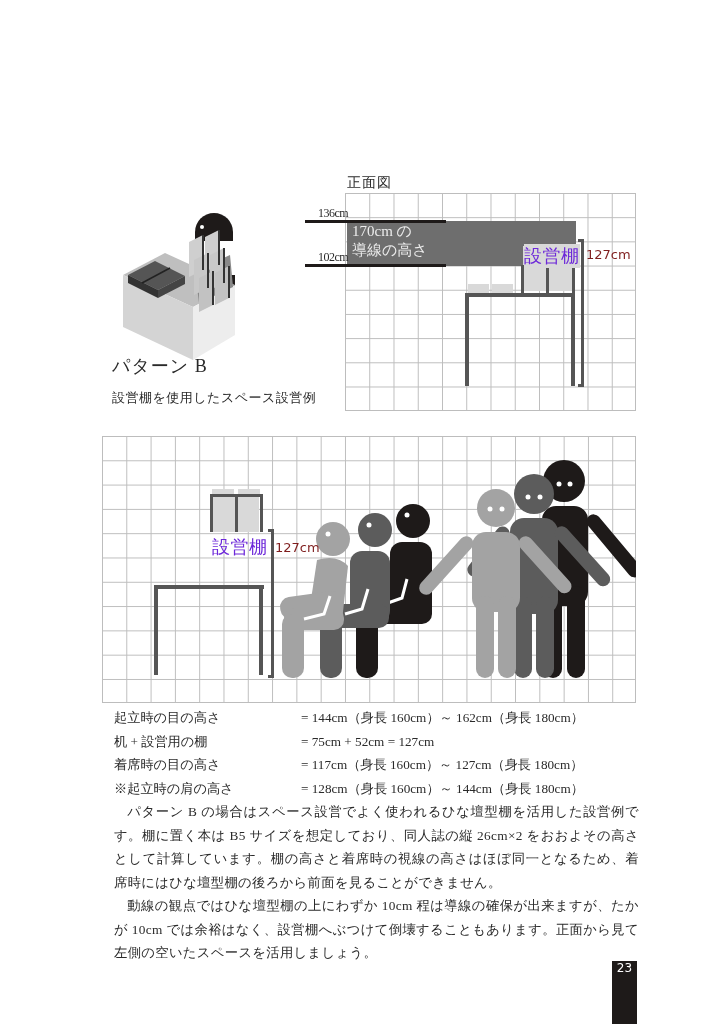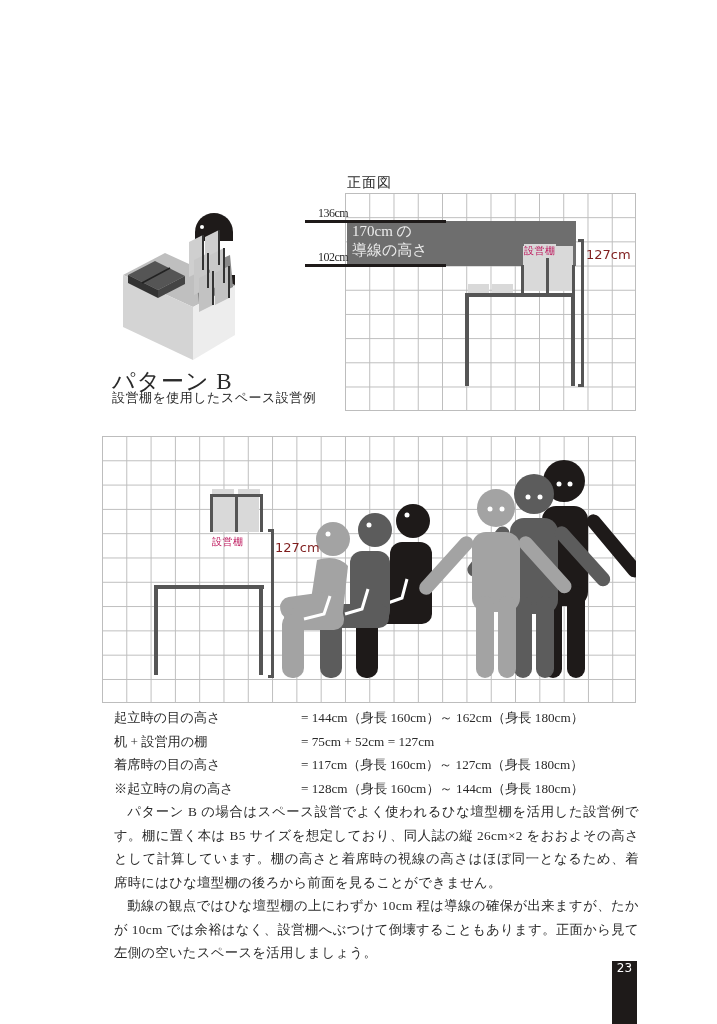--- a/index.html
+++ b/index.html
@@ -30,24 +30,24 @@
   }
 
   .front-title { left: 347px; top: 174px; font-size: 14px; letter-spacing: 1px; }
   .height-label { font-size: 12px; letter-spacing: -0.5px; margin-left: 12px; }
   .hline { height: 3px; background: #1e1a19; }
 
   .flow-band { left: 347px; top: 221px; width: 229px; height: 45px; background: #6e6e6e; }
   .flow-text { left: 352px; top: 222px; color: #ededed; font-size: 15px; line-height: 19px; }
   .flow-text div { white-space: nowrap; }
 
-  .shelf-label { font-size: 10px; color: #be185d; background: transparent; white-space: nowrap; letter-spacing: 0.5px; }
+  .shelf-label { font-size: 18px; color: #6d28d9; background: transparent; white-space: nowrap; letter-spacing: 0.5px; }
   .measure-label { font-size: 13px; color: #7f1d1d; }
 
-  .pattern-title { left: 112px; top: 366px; font-size: 23px; letter-spacing: 1px; }
+  .pattern-title { left: 112px; top: 354px; font-size: 18px; letter-spacing: 1px; }
   .pattern-sub { left: 112px; top: 389px; font-size: 13px; letter-spacing: 0.5px; }
 
   .spec-table { left: 114px; top: 706px; font-size: 13.2px; line-height: 23.5px; }
   .spec-row { display: flex; white-space: nowrap; }
   .spec-row .k { width: 187px; }
   .spec-row .v { }
 
   .body-text { left: 114px; top: 800px; width: 525px; font-size: 13.3px; line-height: 23.5px; letter-spacing: 0.35px; }
   .body-text p { margin: 0; text-indent: 1em; text-align: justify; }
 

